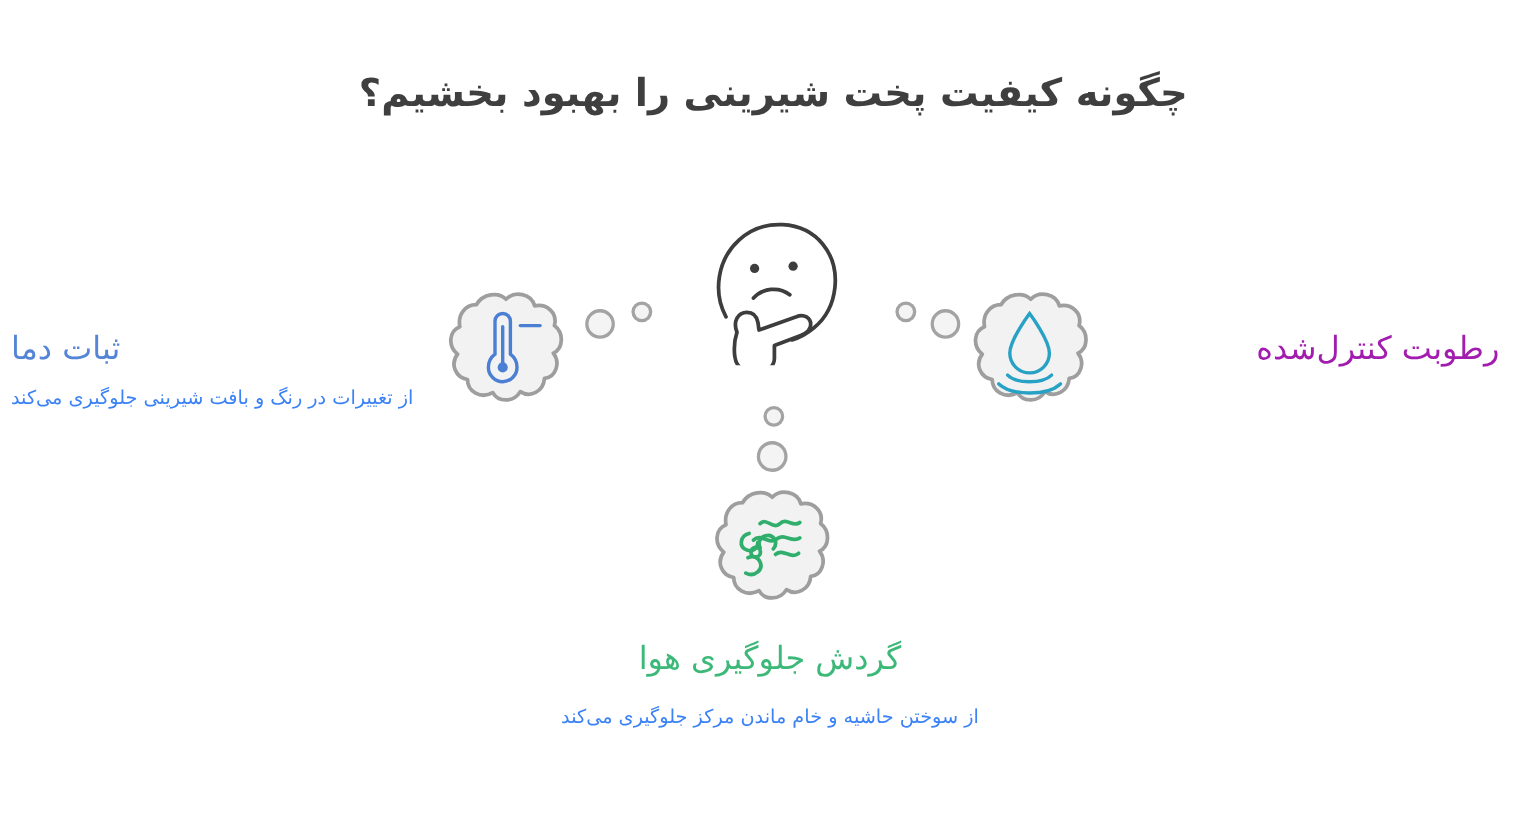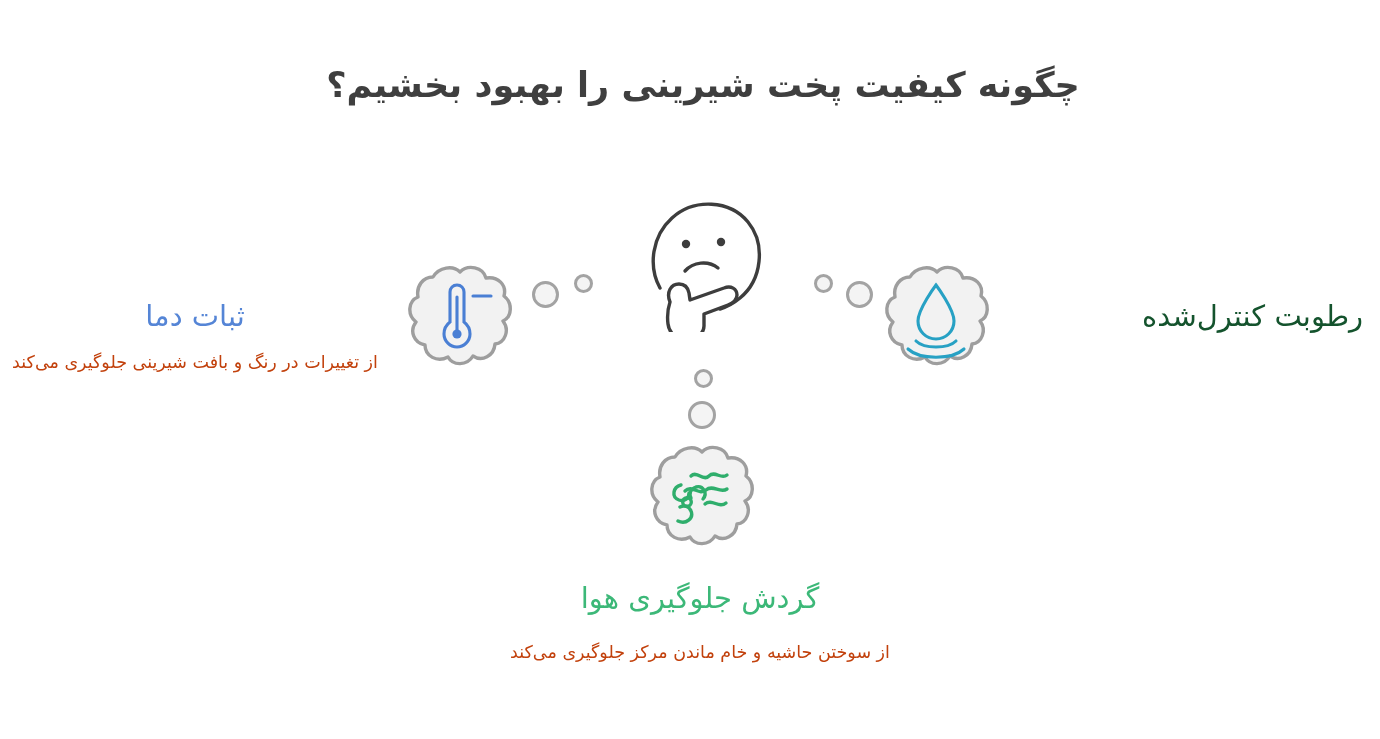--- a/index.html
+++ b/index.html
@@ -75,45 +75,45 @@
   
   .feature-heading {
     font-size: 29px;
     line-height: 1.25;
     direction: rtl;
     white-space: nowrap;
   }
   .feature-desc {
     font-size: 17.5px;
     line-height: 1.62;
-    color: #c2410c;
+    color: #3b82f6;
     direction: rtl;
   }
 
   
   #feature-temperature {
     position: absolute;
     right: 1000px;   
     top: 298px;
     width: 370px;
-    text-align: center;
+    text-align: left;
     margin-left: 42px;
   }
   #feature-temperature .feature-heading { color: #5585d6; }
   #feature-temperature .feature-desc { margin-top: 14px; }
 
   
   #feature-humidity {
     position: absolute;
     left: 1003px;
     top: 298px;
     width: 360px;
     text-align: right;
   }
-  #feature-humidity .feature-heading { color: #14532d; }
+  #feature-humidity .feature-heading { color: #a21caf; }
   #feature-humidity .feature-desc { margin-top: 12px; }
 
   
   #feature-airflow {
     position: absolute;
     left: 450px;
     top: 580px;
     width: 500px;
     text-align: center;
   }

